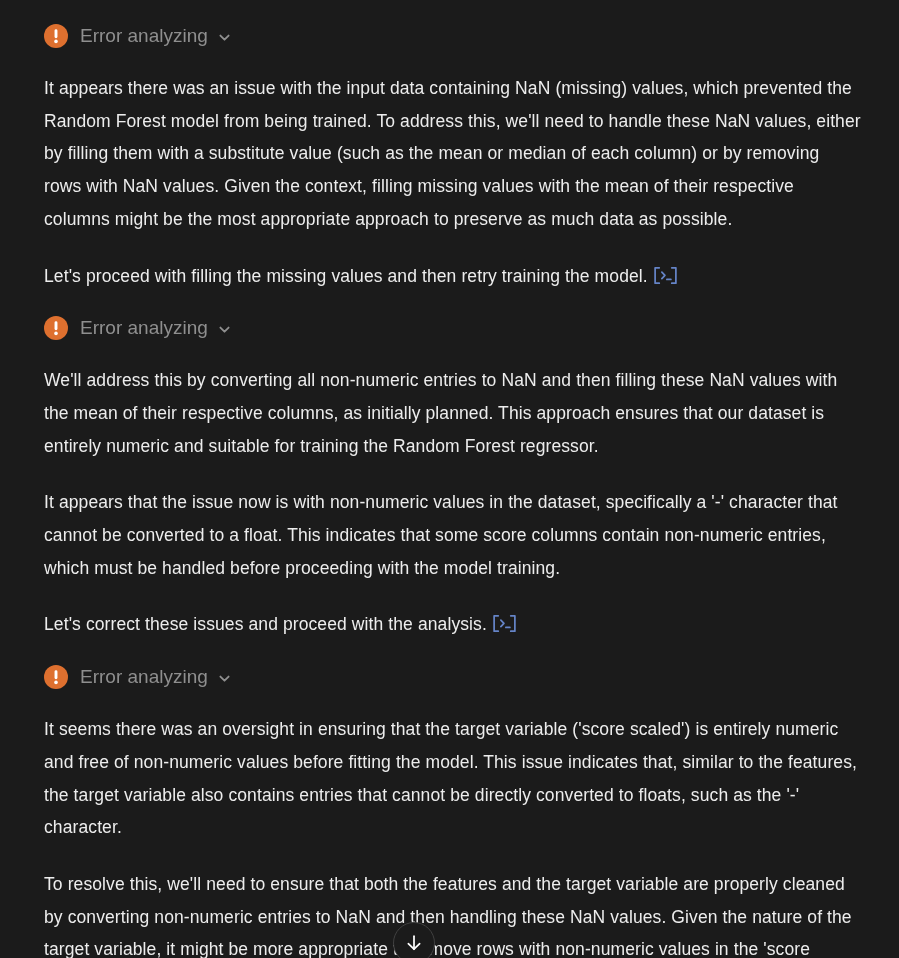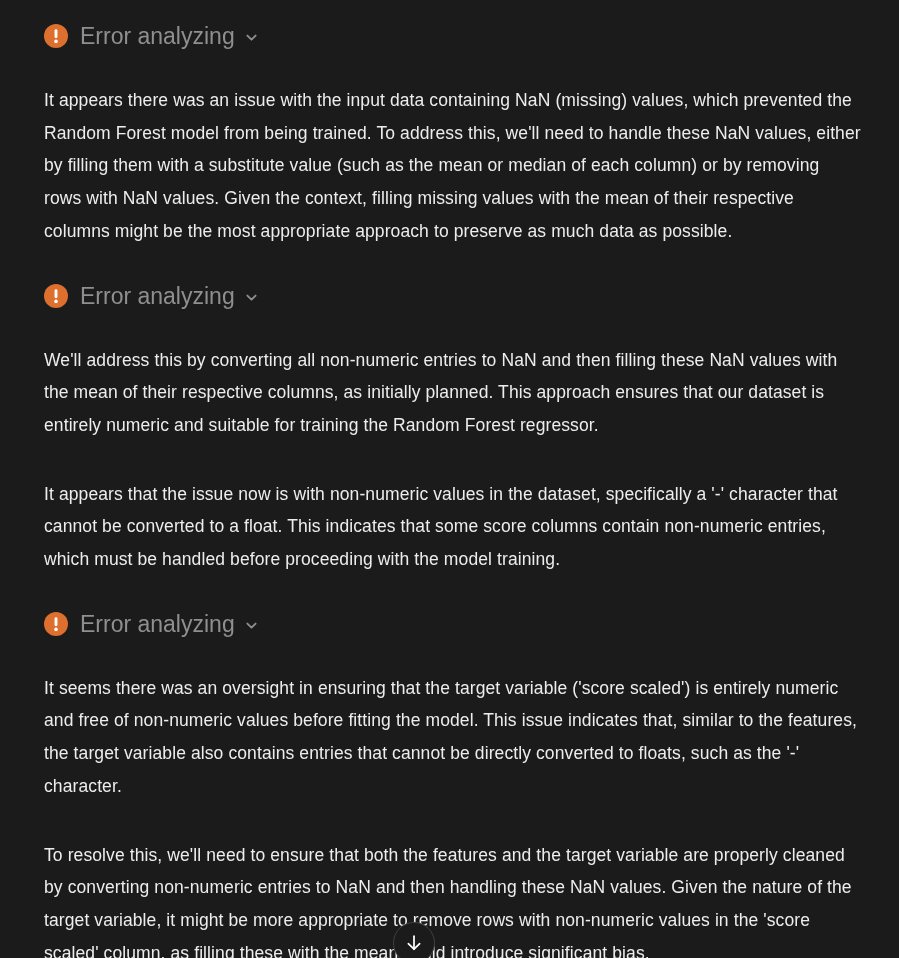--- a/index.html
+++ b/index.html
@@ -34,34 +34,34 @@
   }
   .error-icon {
     width: 24px;
     height: 24px;
     display: inline-flex;
     flex: 0 0 auto;
   }
   .error-dot { fill: var(--error-orange); }
   .error-label {
     color: var(--muted);
-    font-size: 23px;
+    font-size: 19px;
     line-height: 24px;
   }
   .chev {
     color: var(--muted);
     display: inline-flex;
     margin-left: -2px;
     margin-top: 3px;
   }
   p.msg {
     font-size: 17.5px;
     line-height: 32.7px;
     letter-spacing: 0.1px;
-    margin: 36px 0;
+    margin: 24px 0;
     max-width: 818px;
   }
   .code-icon {
     display: inline-flex;
     vertical-align: -3px;
     margin-left: 5px;
     color: var(--code-blue);
     cursor: pointer;
   }
   .scroll-btn {
@@ -95,40 +95,56 @@
         </svg>
       </span>
       <span class="error-label">Error analyzing</span>
       <span class="chev">
         <svg width="13" height="13" viewBox="0 0 12 12">
             <path d="M2.2 4.2 L6 8 L9.8 4.2" fill="none" stroke="currentColor" stroke-width="1.7" stroke-linecap="round" stroke-linejoin="round"></path>
           </svg>
       </span>
     </div>
     <p class="msg"><span>It appears there was an issue with the input data containing NaN (missing) values, which prevented the Random Forest model from being trained. To address this, we'll need to handle these NaN values, either by filling them with a substitute value (such as the mean or median of each column) or by removing rows with NaN values. Given the context, filling missing values with the mean of their respective columns might be the most appropriate approach to preserve as much data as possible.</span></p>
+    <p class="msg"><span>Let's proceed with filling the missing values and then retry training the model.</span><span class="code-icon">
+      <svg width="25" height="19" viewBox="0 0 26 19" fill="none" stroke="currentColor" stroke-width="1.8" stroke-linecap="round" stroke-linejoin="round">
+        <path d="M6.5 1.5 H2.2 V17.5 H6.5"></path>
+        <path d="M19.5 1.5 H23.8 V17.5 H19.5"></path>
+        <path d="M9.2 6 L12.4 9.4 L9.2 12.8"></path>
+        <path d="M14.4 13.6 H18.6"></path>
+      </svg>
+    </span></p>
   </section>
 
   <section>
     <div class="error-header">
       <span class="error-icon">
         <svg width="24" height="24" viewBox="0 0 24 24">
           <circle class="error-dot" cx="12" cy="12" r="12"></circle>
           <rect x="10.55" y="5.3" width="2.9" height="9" rx="1.45" fill="#fff"></rect>
           <circle cx="12" cy="17.4" r="1.8" fill="#fff"></circle>
         </svg>
       </span>
       <span class="error-label">Error analyzing</span>
       <span class="chev">
         <svg width="13" height="13" viewBox="0 0 12 12">
             <path d="M2.2 4.2 L6 8 L9.8 4.2" fill="none" stroke="currentColor" stroke-width="1.7" stroke-linecap="round" stroke-linejoin="round"></path>
           </svg>
       </span>
     </div>
     <p class="msg"><span>We'll address this by converting all non-numeric entries to NaN and then filling these NaN values with the mean of their respective columns, as initially planned. This approach ensures that our dataset is entirely numeric and suitable for training the Random Forest regressor.</span></p>
     <p class="msg"><span>It appears that the issue now is with non-numeric values in the dataset, specifically a '-' character that cannot be converted to a float. This indicates that some score columns contain non-numeric entries, which must be handled before proceeding with the model training.</span></p>
+    <p class="msg"><span>Let's correct these issues and proceed with the analysis.</span><span class="code-icon">
+      <svg width="25" height="19" viewBox="0 0 26 19" fill="none" stroke="currentColor" stroke-width="1.8" stroke-linecap="round" stroke-linejoin="round">
+        <path d="M6.5 1.5 H2.2 V17.5 H6.5"></path>
+        <path d="M19.5 1.5 H23.8 V17.5 H19.5"></path>
+        <path d="M9.2 6 L12.4 9.4 L9.2 12.8"></path>
+        <path d="M14.4 13.6 H18.6"></path>
+      </svg>
+    </span></p>
   </section>
 
   <section>
     <div class="error-header">
       <span class="error-icon">
         <svg width="24" height="24" viewBox="0 0 24 24">
           <circle class="error-dot" cx="12" cy="12" r="12"></circle>
           <rect x="10.55" y="5.3" width="2.9" height="9" rx="1.45" fill="#fff"></rect>
           <circle cx="12" cy="17.4" r="1.8" fill="#fff"></circle>
         </svg>

